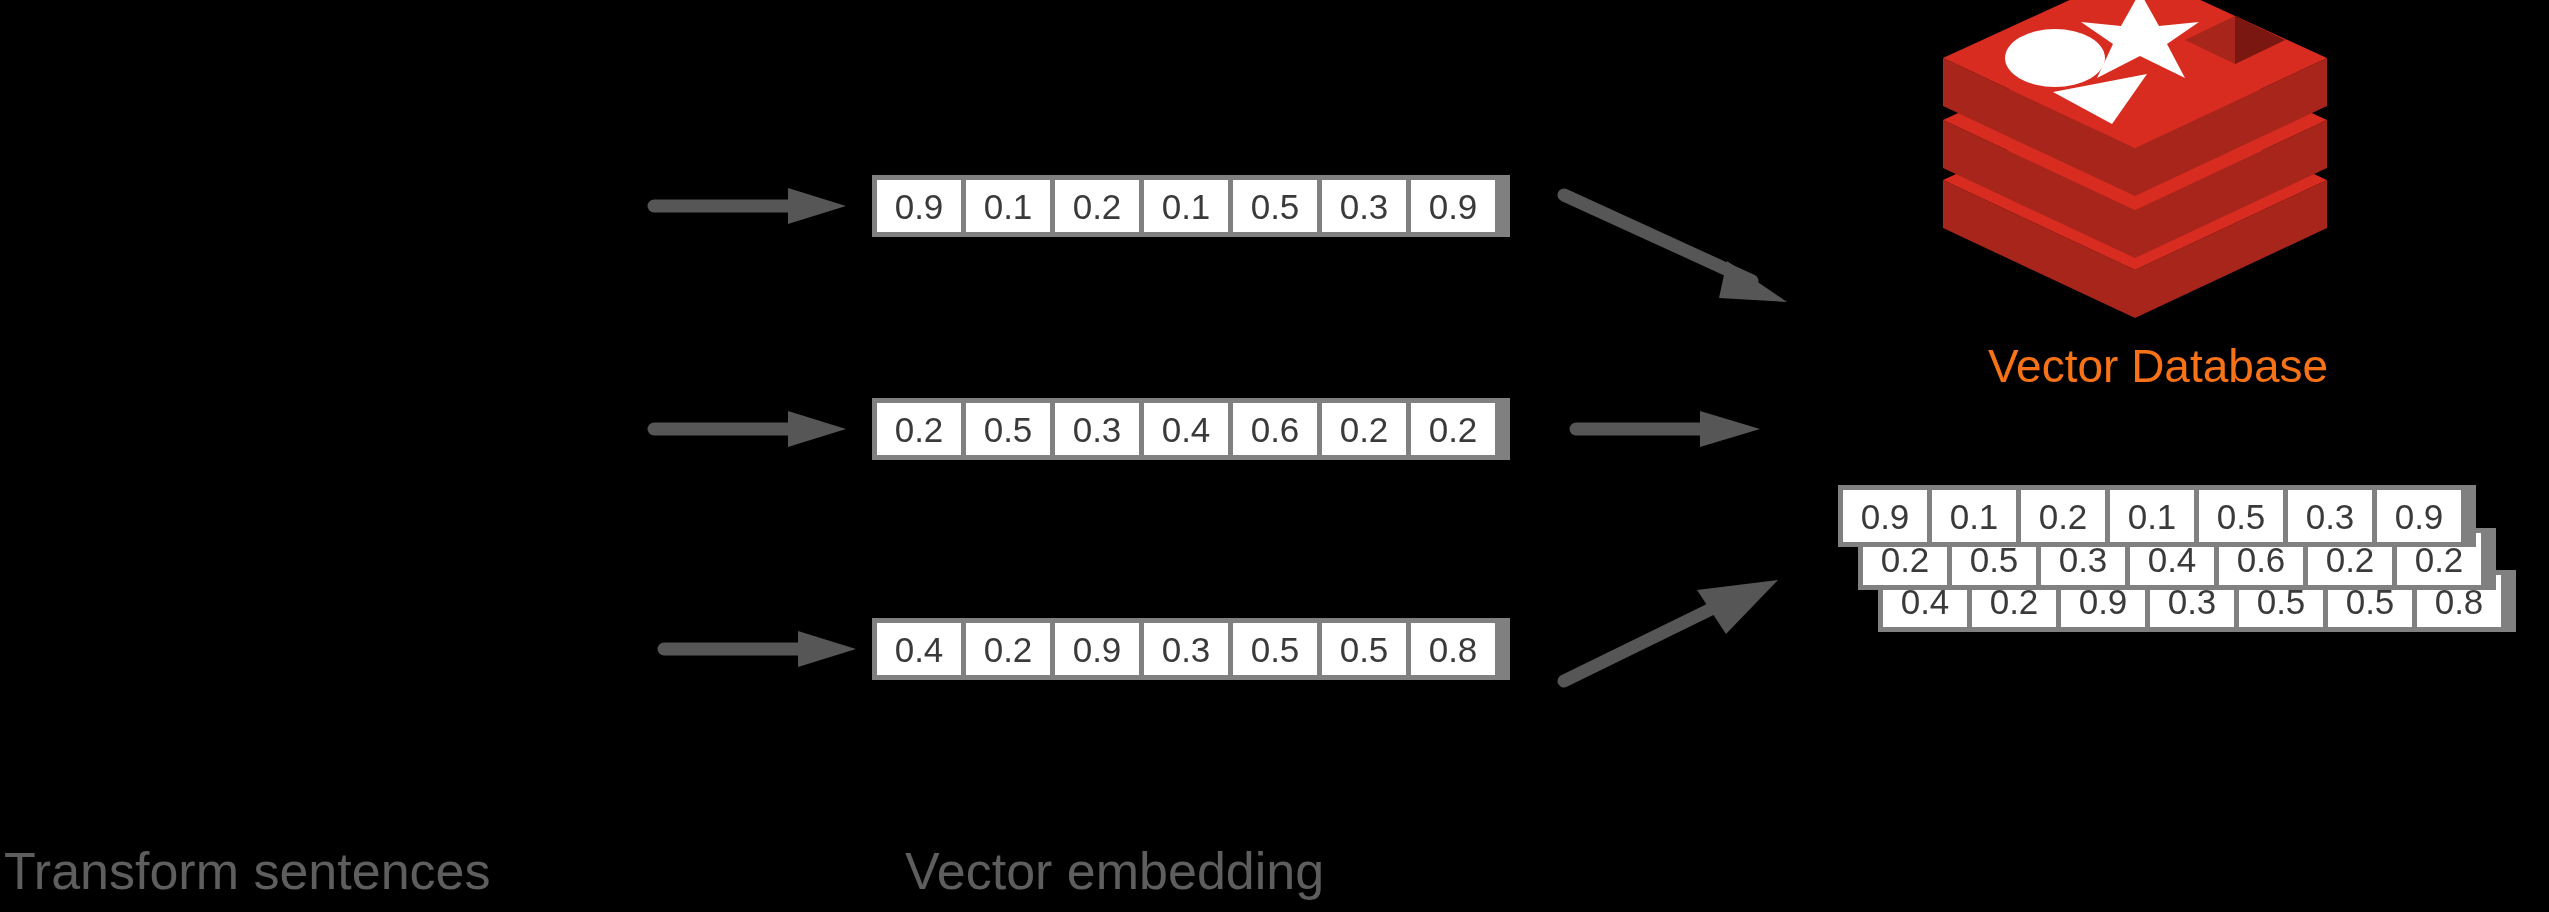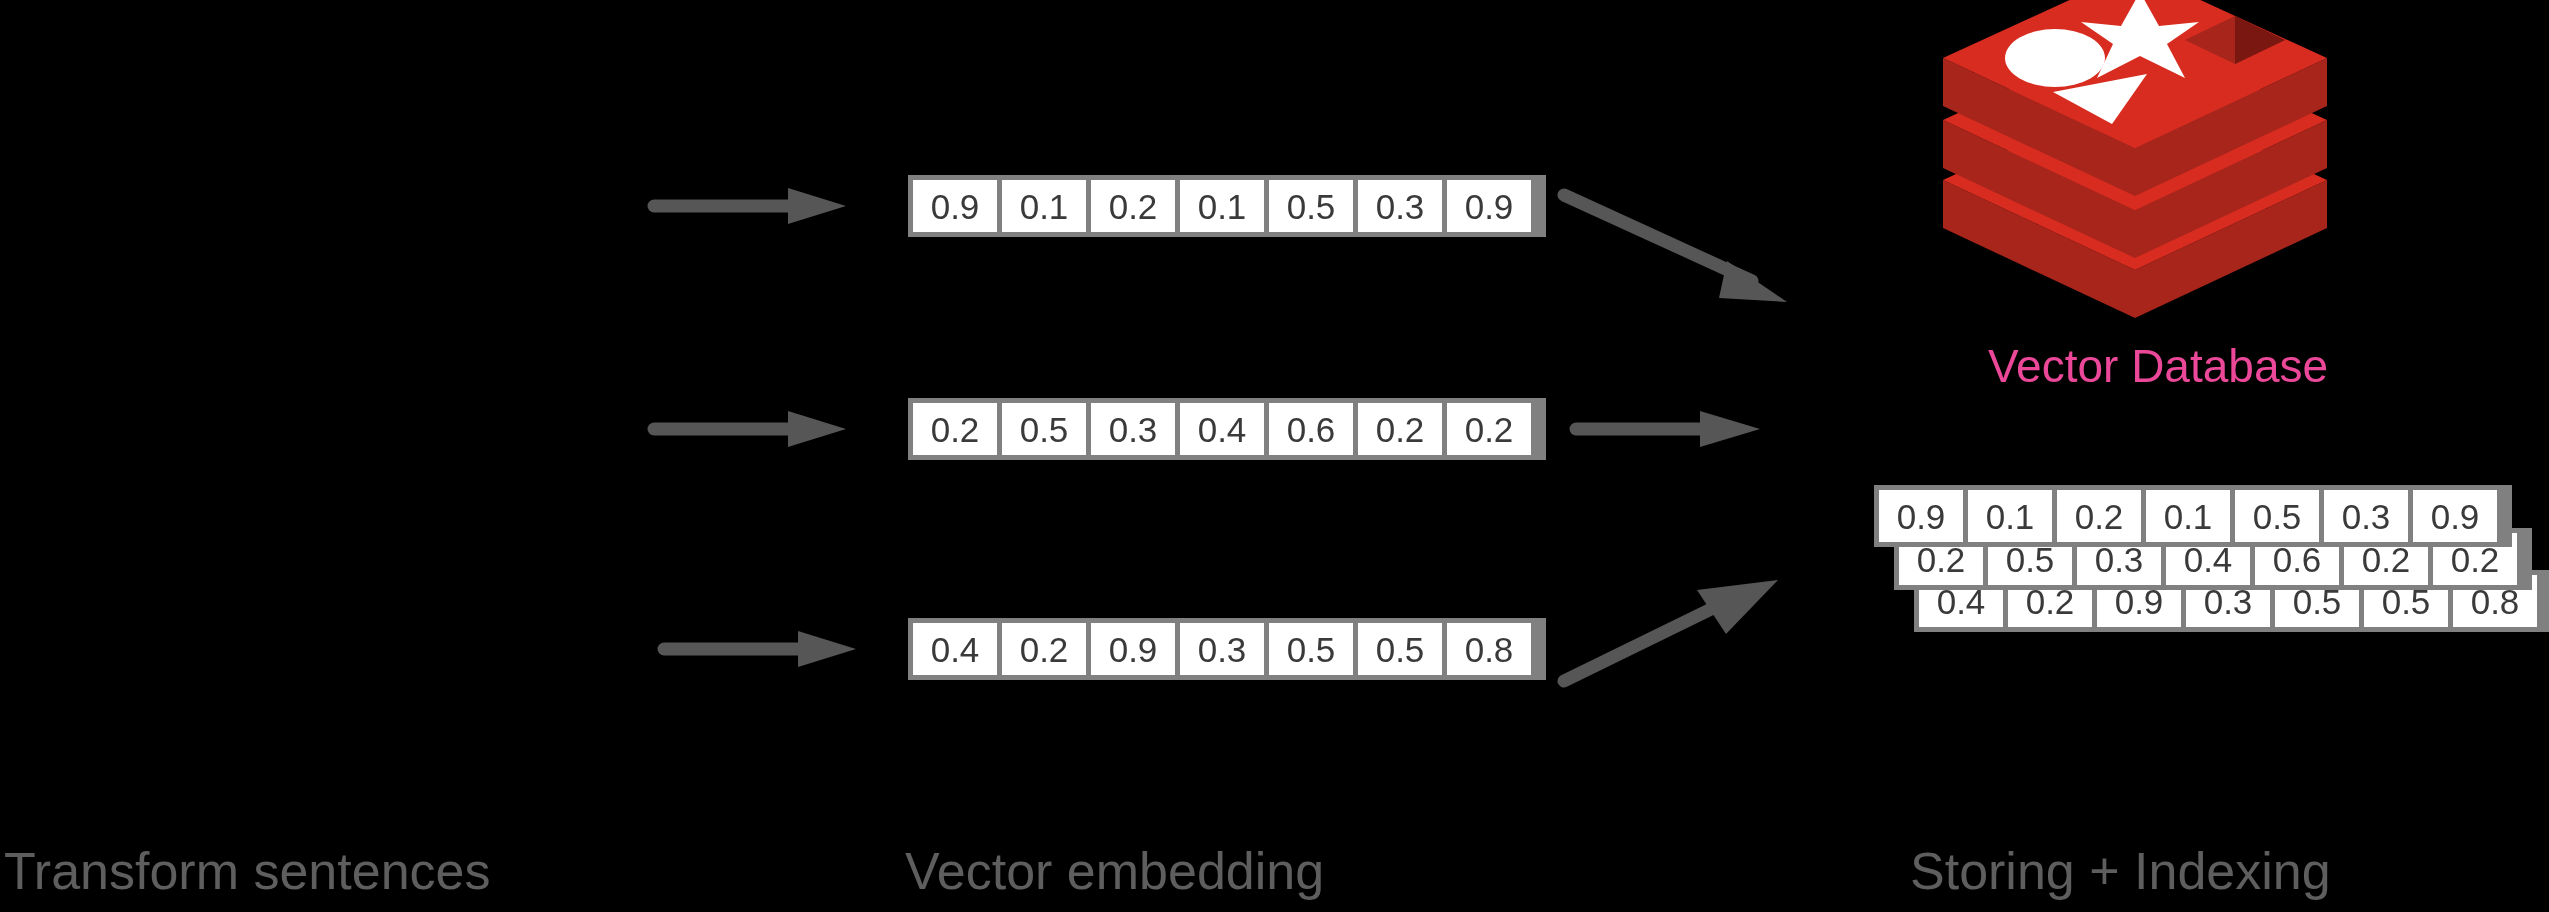--- a/index.html
+++ b/index.html
@@ -23,21 +23,20 @@
     height: 912px;
   }
 
   
   .vector-row {
     position: absolute;
     background: #808080;
     display: flex;
     align-items: center;
     box-sizing: border-box;
-    margin-left: 36px;
   }
   .vector-cell {
     background: #ffffff;
     color: #3a3a3a;
     font-size: 35px;
     font-weight: 400;
     text-align: center;
     line-height: 1;
     display: flex;
     align-items: center;
@@ -115,21 +114,21 @@
   #caption-0 { left: 4px;    top: 845px; }
   #caption-1 { left: 905px;  top: 845px; text-align: right; }
   #caption-2 { left: 1910px; top: 845px; }
 
   #db-label {
     position: absolute;
     left: 1938px;
     top: 343px;
     width: 440px;
     text-align: center;
-    color: #ec4899;
+    color: #f97316;
     font-size: 46px;
     font-weight: 400;
     white-space: nowrap;
     font-family: "Liberation Sans", sans-serif;
     line-height: 1;
   }
 </style>
 </head>
 <body>
 
@@ -250,15 +249,14 @@
     <polygon points="205,-8 224,26 264,22 232,44 250,78 205,56 162,78 178,44 146,22 186,26" fill="#ffffff"></polygon>
     <polygon points="118,92 212,74 177,124" fill="#ffffff"></polygon>
     <polygon points="300,16 350,40 300,64 250,40" fill="#a7251b"></polygon>
     <polygon points="300,16 350,40 300,64" fill="#7a1710"></polygon>
   </svg>
 
   <div id="db-label">Vector Database</div>
 
   <div class="caption" id="caption-0">Transform sentences</div>
   <div class="caption" id="caption-1">Vector embedding</div>
-  <div class="caption" id="caption-2">Storing + Indexing</div>
 
 </div>
 
 </body></html>

